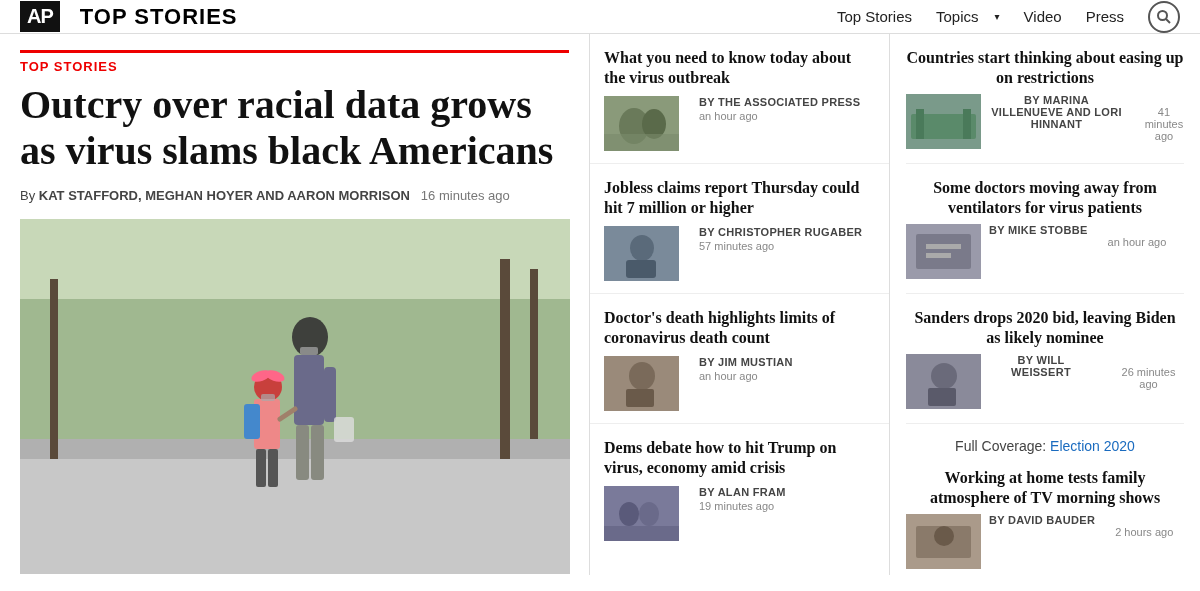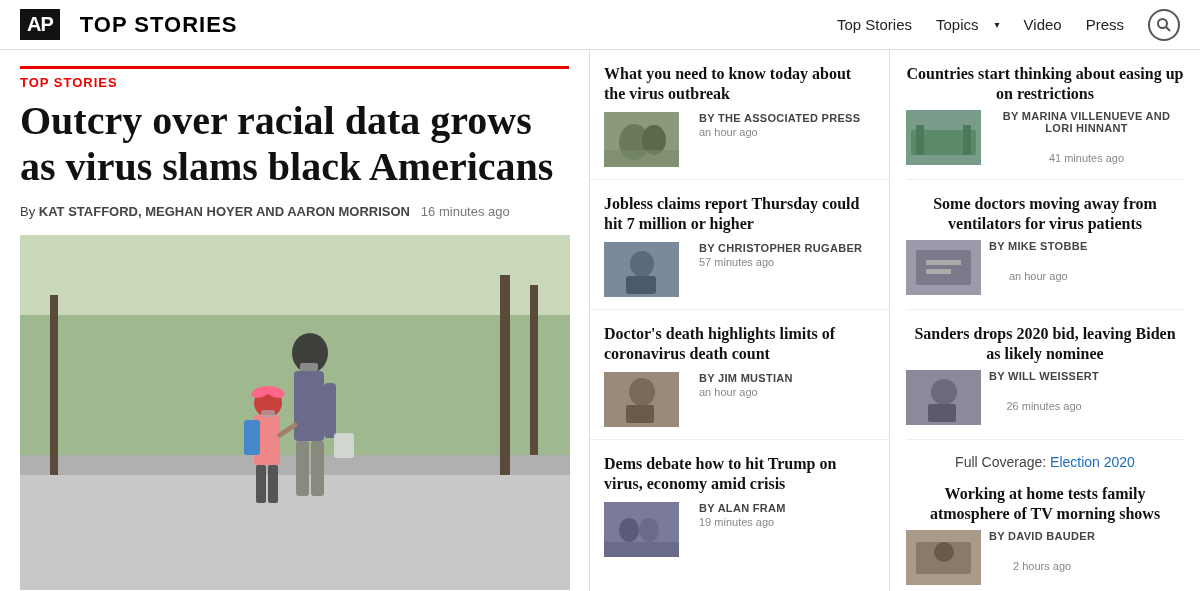--- a/index.html
+++ b/index.html
@@ -3,21 +3,21 @@
   <meta charset="utf-8">
   <style>
     * { margin: 0; padding: 0; box-sizing: border-box; }
     body { font-family: 'Georgia', serif; background: #fff; width: 1200px; height: 591px; overflow: hidden; }
 
     
     .header {
       display: flex;
       align-items: center;
       padding: 0 20px;
-      height: 50px;
+      height: 34px;
       border-bottom: 1px solid #ddd;
       background: #fff;
     }
     .ap-logo {
       display: flex;
       align-items: center;
       margin-right: 20px;
     }
     .ap-logo-box {
       background: #111;
@@ -203,34 +203,34 @@
     .right-meta {
       display: flex;
       align-items: flex-start;
       gap: 8px;
     }
     .right-thumb {
       width: 75px;
       height: 55px;
       flex-shrink: 0;
     }
-    .right-byline-block { display: flex; flex-direction: column; }
+    .right-byline-block { display: flex; flex-direction: row; gap: 20px; }
     .right-author {
       font-size: 11px;
       font-weight: 700;
       color: #444;
       font-family: Arial, sans-serif;
       text-transform: uppercase;
       letter-spacing: 0.3px;
     }
     .right-time {
       font-size: 11px;
       color: #888;
       font-family: Arial, sans-serif;
-      margin-top: 18px;
+      margin-top: 12px;
     }
     .full-coverage {
       font-size: 14px;
       color: #444;
       font-family: Arial, sans-serif;
       margin-bottom: 14px;
     }
     .full-coverage a {
       color: #1a6bbf;
       text-decoration: none;

